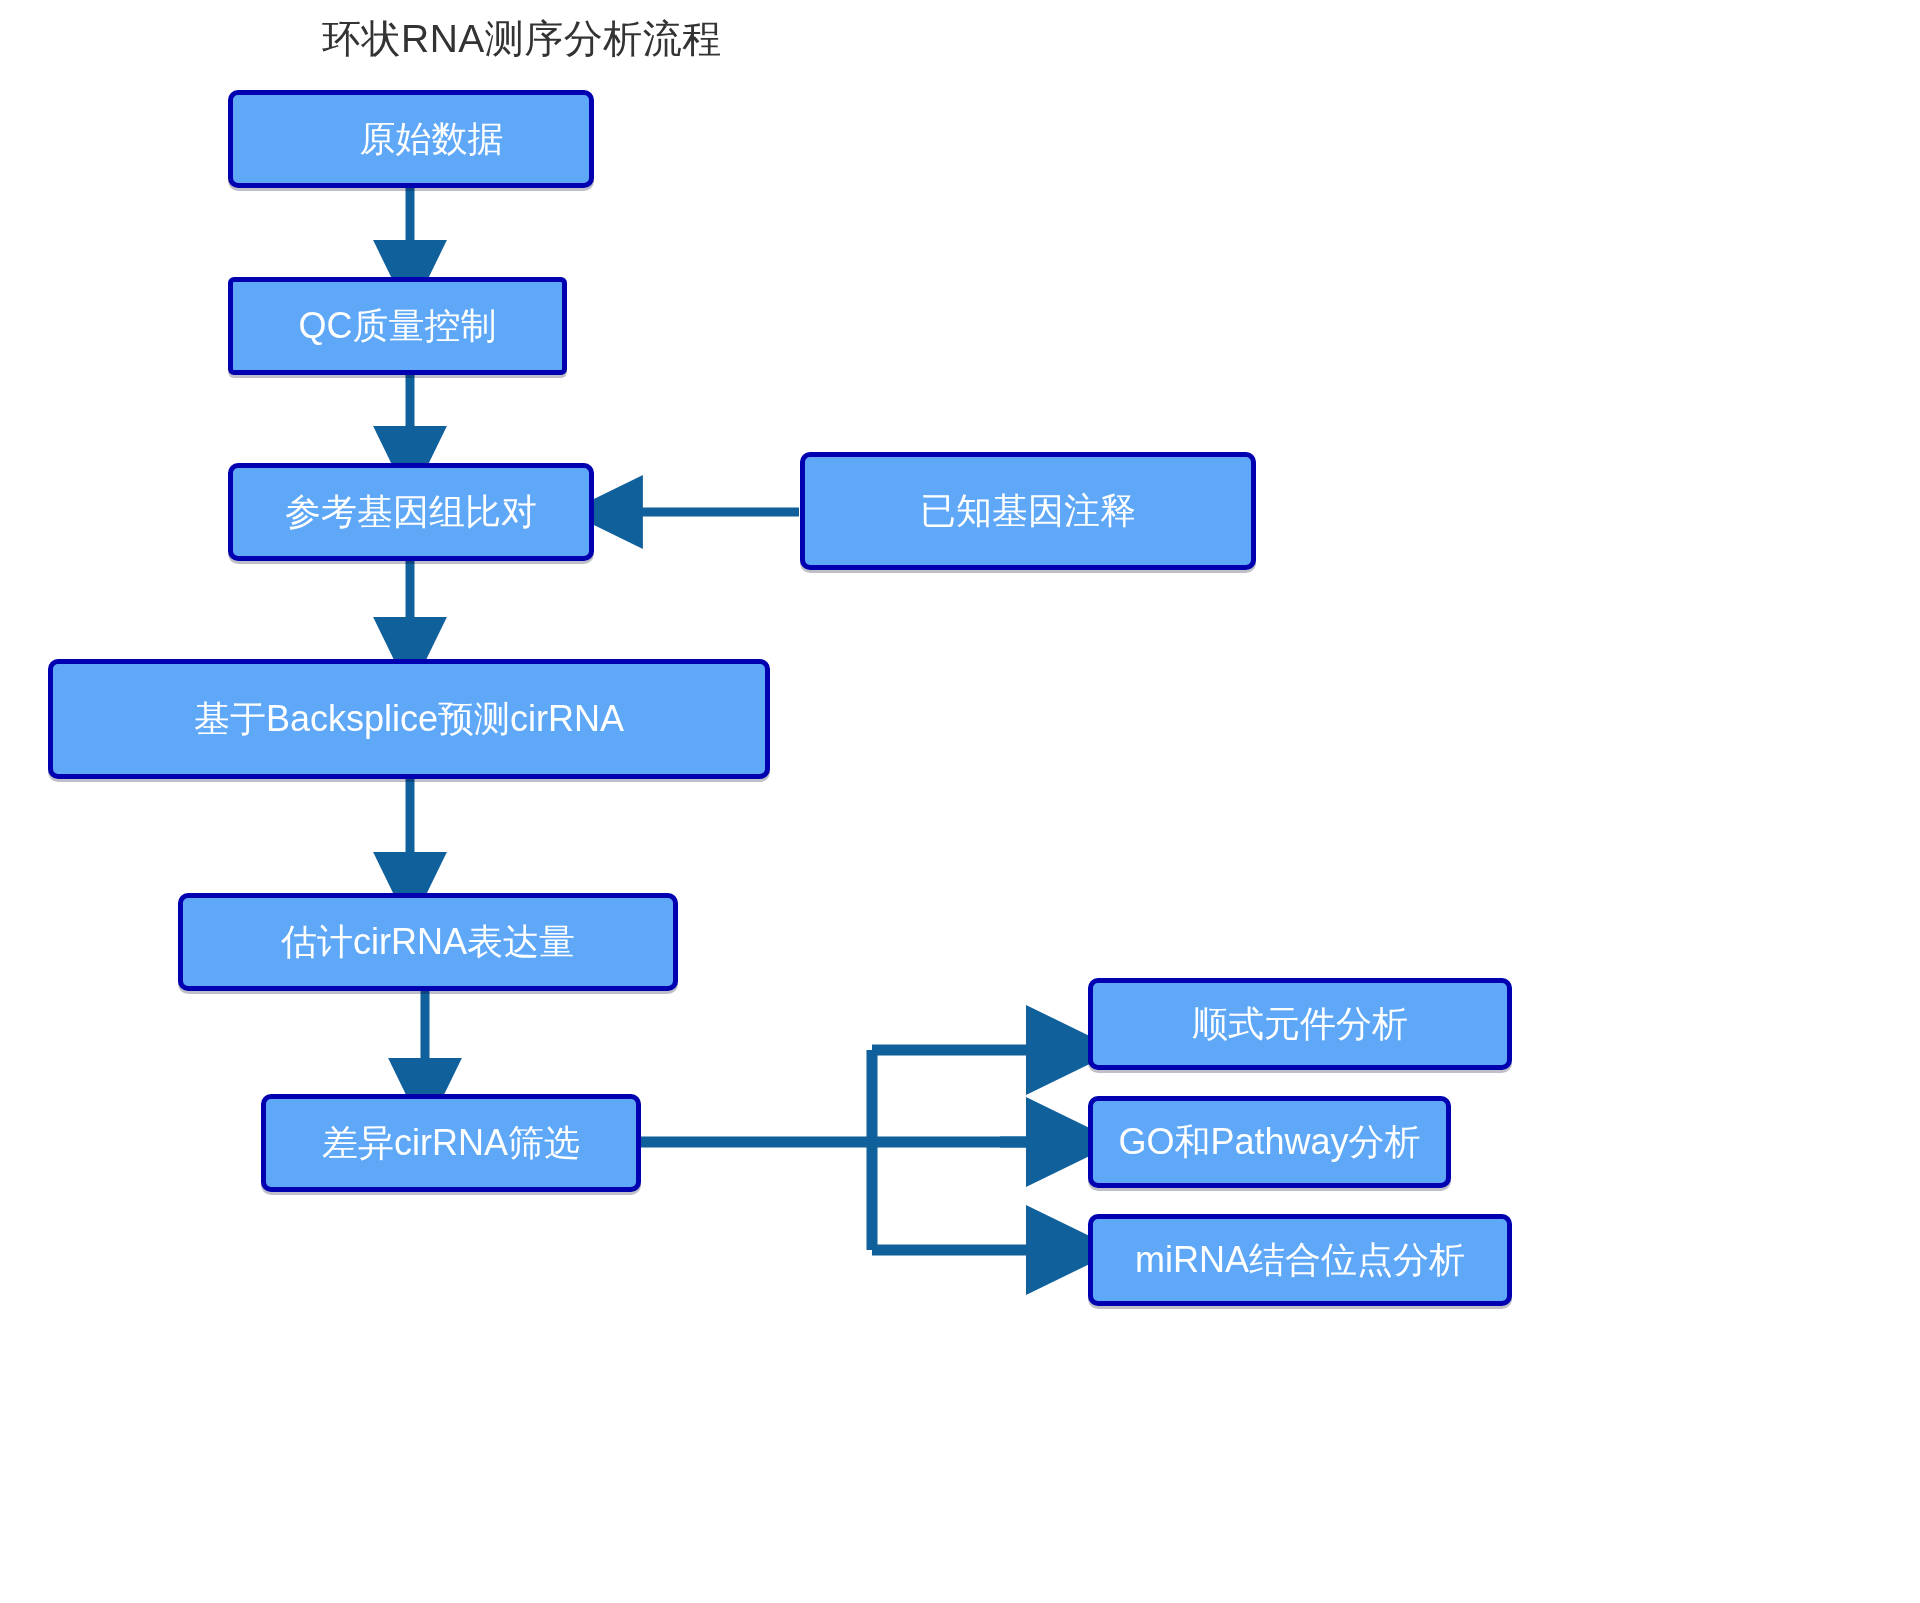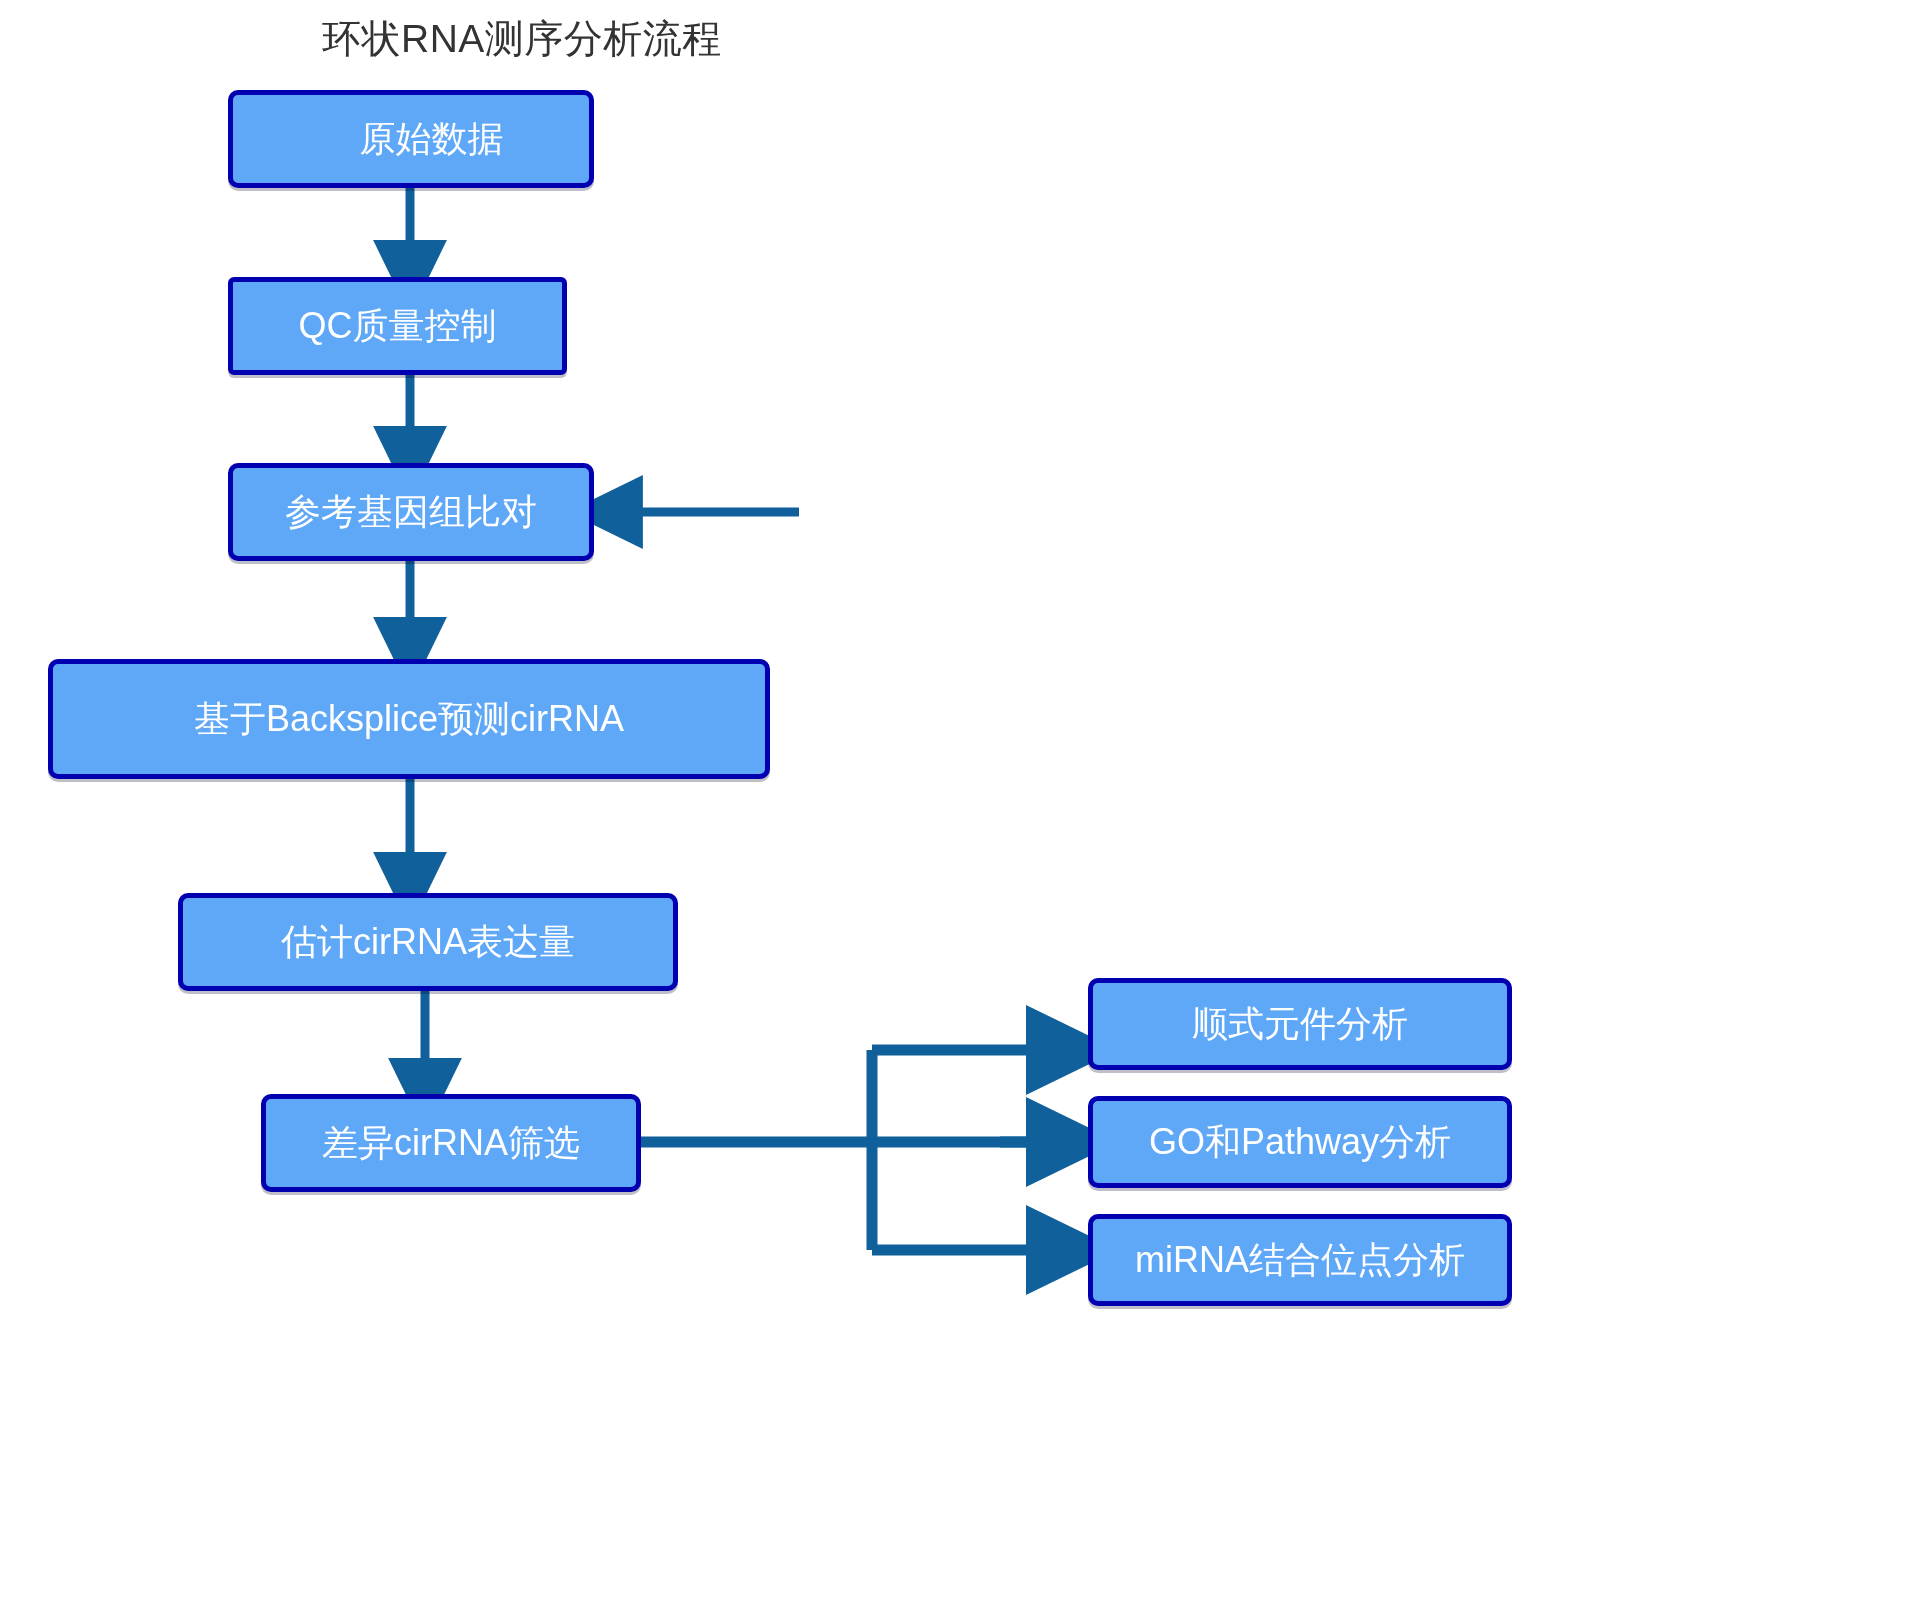--- a/index.html
+++ b/index.html
@@ -84,26 +84,27 @@
       <path d="M872,1250 L1060,1250" fill="none" stroke="#10609C" stroke-width="11" marker-end="url(#ah)"></path>
     </g>
   </svg>
 
   <div class="node" style="left:228px;top:90px;width:366px;height:98px;padding-left:41px;">原始数据</div>
 
   <div class="node" style="left:228px;top:277px;width:339px;height:98px;border-radius:6px;">QC质量控制</div>
 
   <div class="node" style="left:228px;top:463px;width:366px;height:98px;">参考基因组比对</div>
 
+  <div class="node" style="left:800px;top:452px;width:456px;height:118px;">已知基因注释</div>
 
   <div class="node" style="left:48px;top:659px;width:722px;height:120px;">基于Backsplice预测cirRNA</div>
 
   <div class="node" style="left:178px;top:893px;width:500px;height:98px;">估计cirRNA表达量</div>
 
   <div class="node" style="left:236px;top:1094px;width:380px;height:98px;margin-left:25px;">差异cirRNA筛选</div>
 
   <div class="node" style="left:1088px;top:978px;width:424px;height:92px;">顺式元件分析</div>
 
-  <div class="node" style="left:1088px;top:1096px;width:424px;height:92px;">GO和Pathway分析</div>
+  <div class="node" style="left:1088px;top:1096px;width:363px;height:92px;">GO和Pathway分析</div>
 
   <div class="node" style="left:1088px;top:1214px;width:424px;height:92px;">miRNA结合位点分析</div>
 
 </div>
 
 </body></html>

